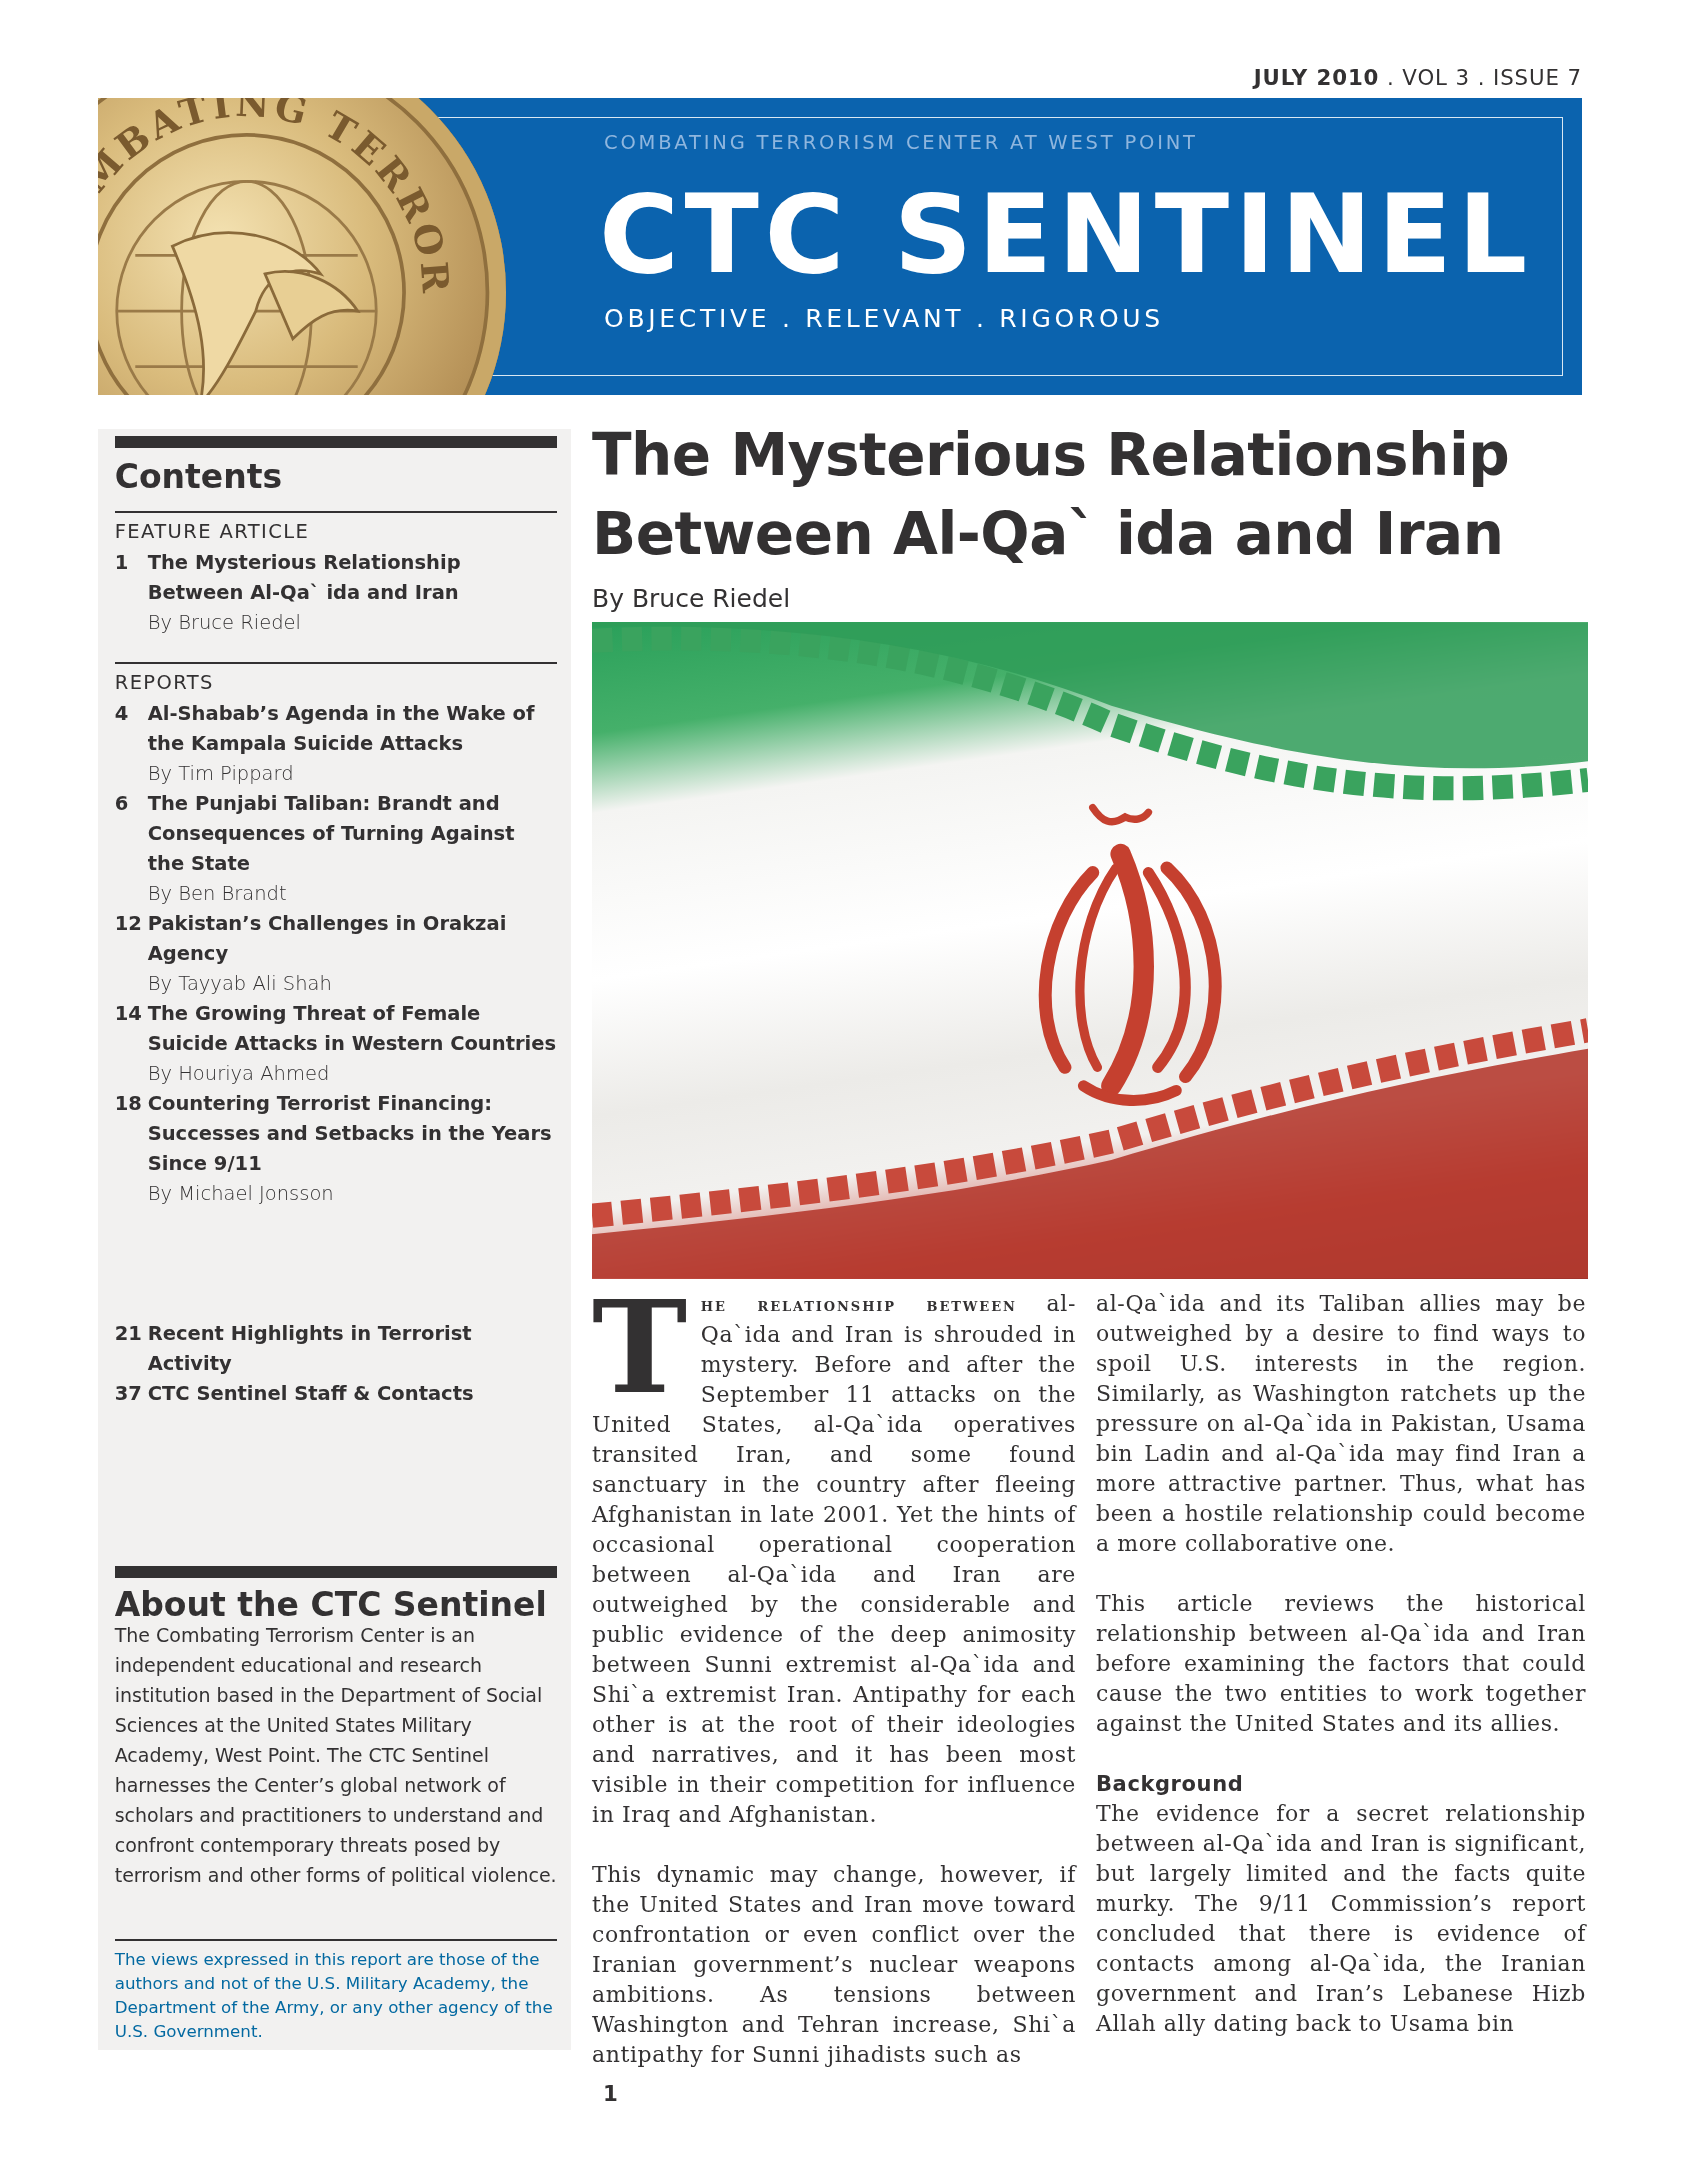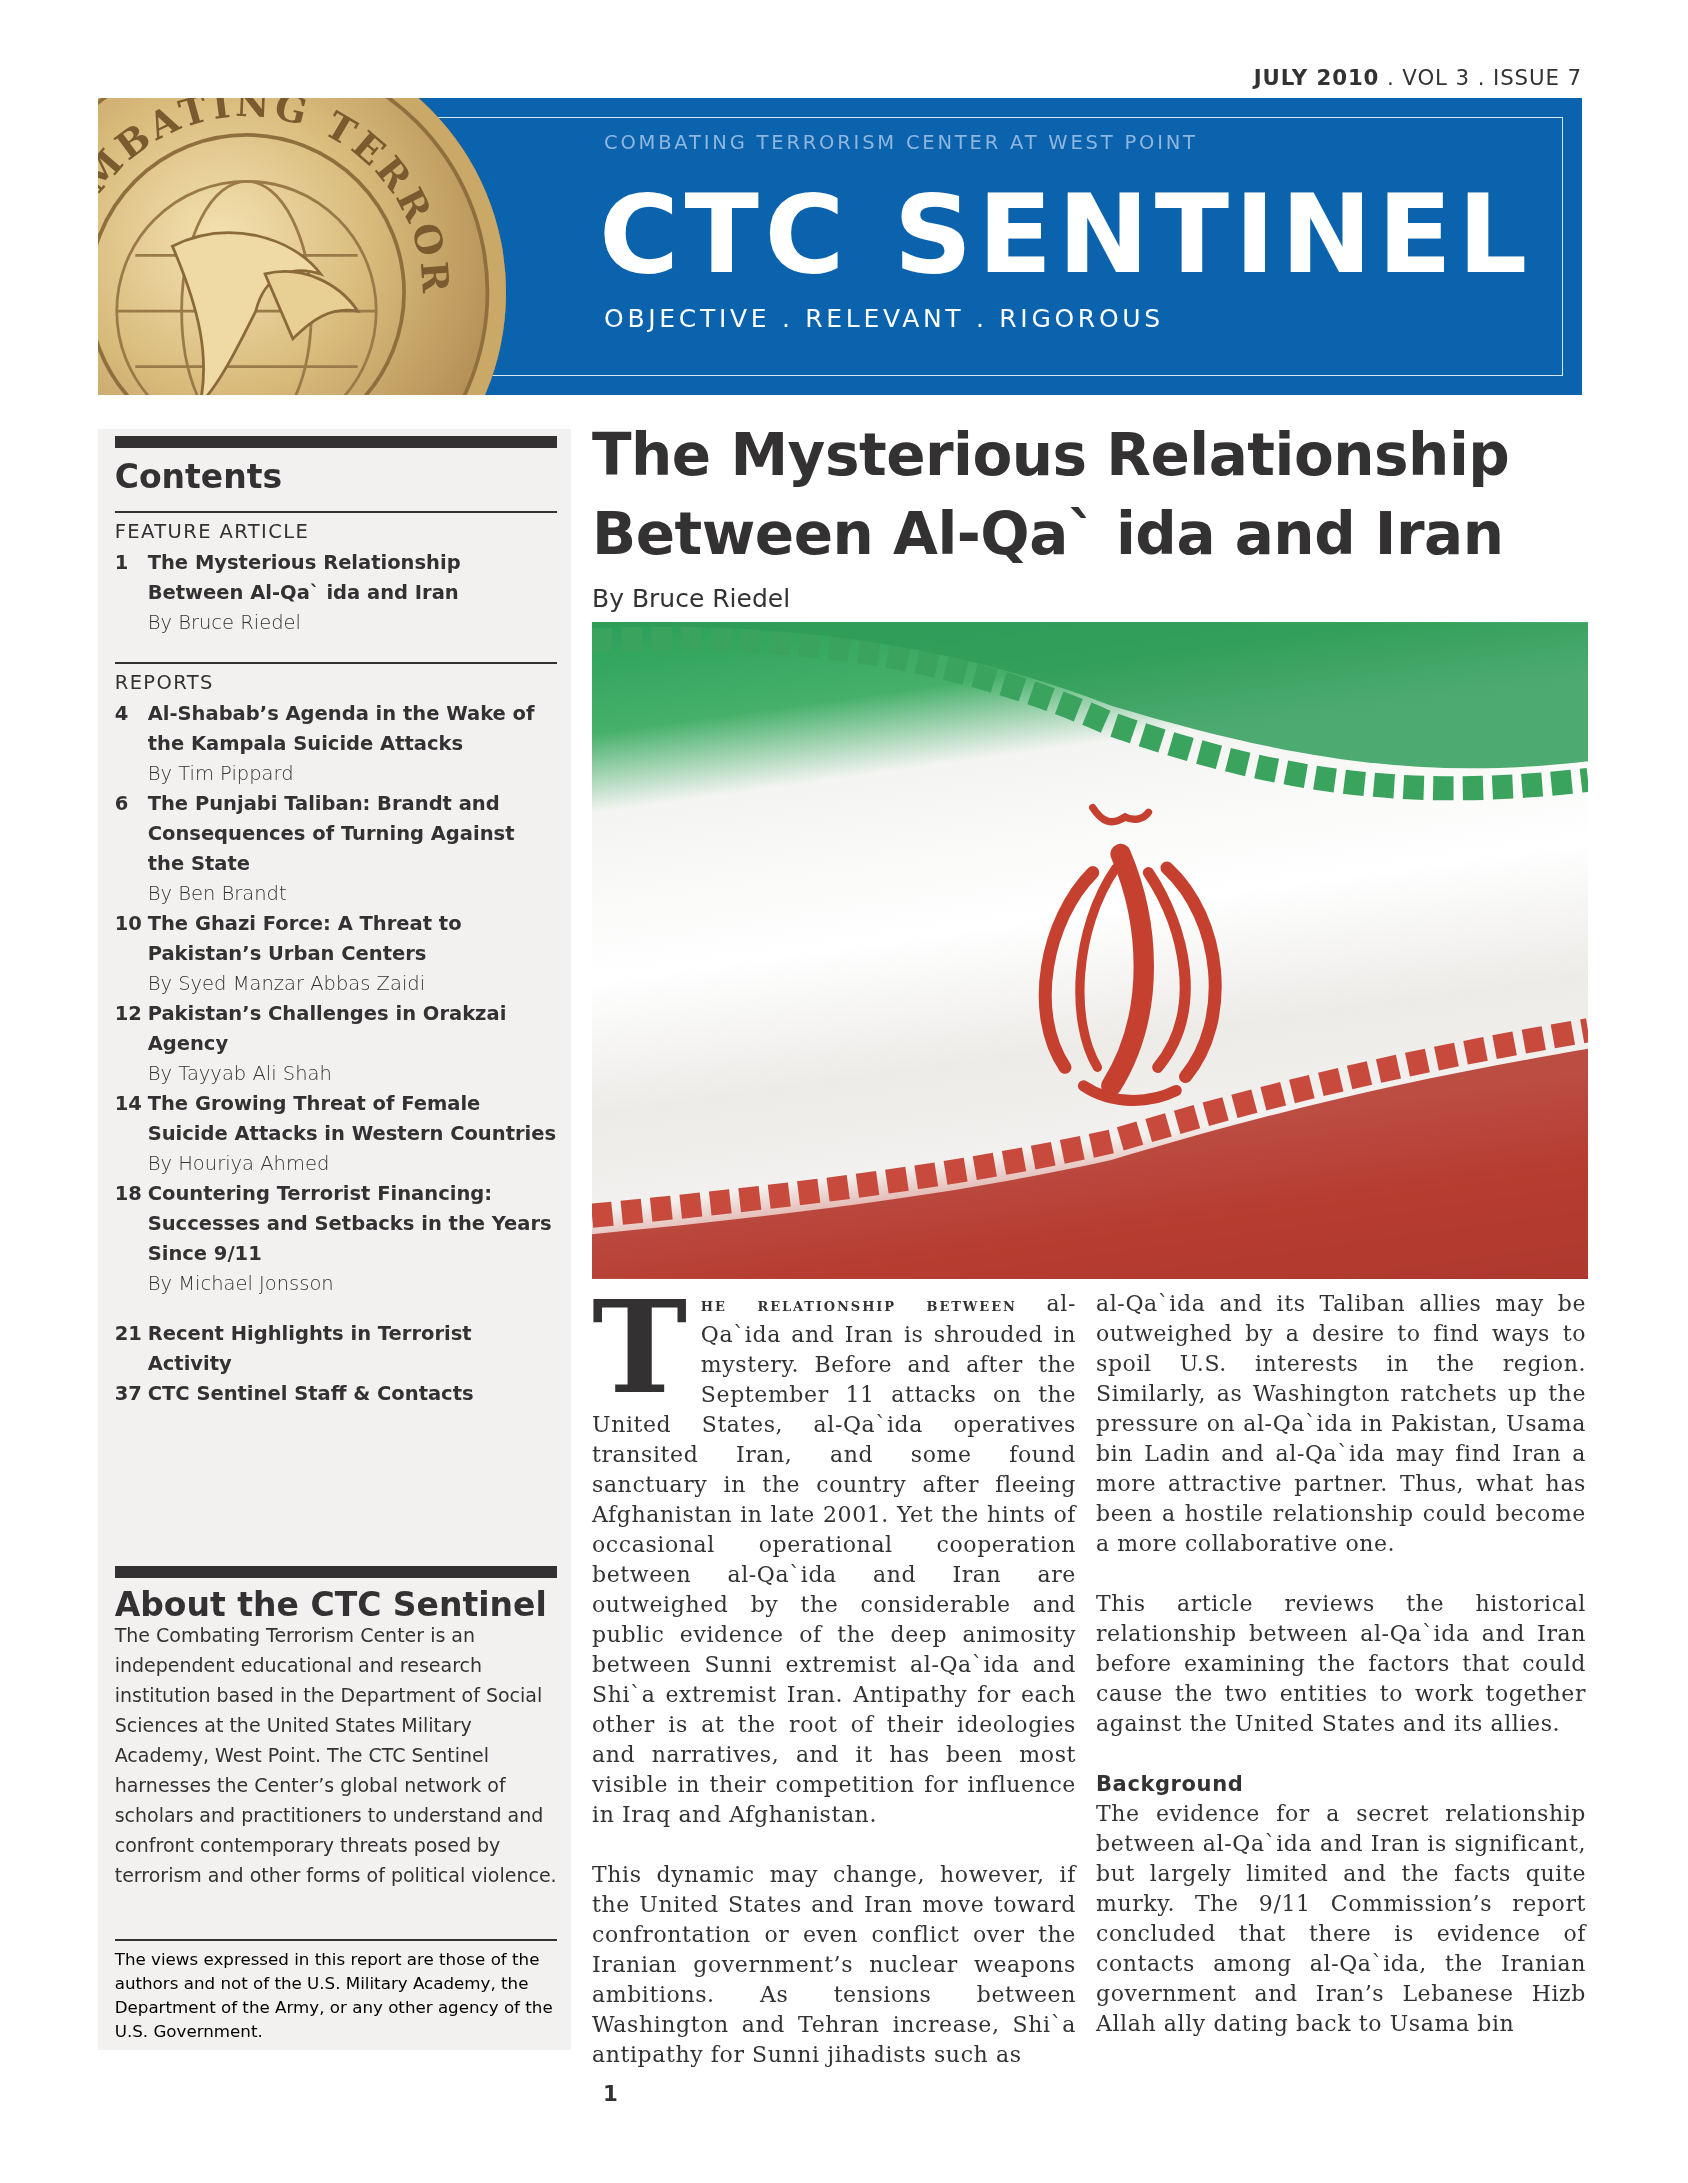--- a/index.html
+++ b/index.html
@@ -28,21 +28,21 @@
   .sb-rule { position: absolute; left: 16.7px; width: 442px; height: 1.9px; background: #333132; }
   .sb-heading { position: absolute; left: 16.7px; font-size: 33px; font-weight: 700; color: #333132; }
   .sb-section { position: absolute; left: 16.7px; font-size: 19.5px; letter-spacing: 1.4px; color: #333132; }
   .toc { position: absolute; left: 16.7px; width: 442px; }
   .toc-item { display: flex; font-size: 19.5px; line-height: 30px; }
   .toc-num { width: 33px; flex: 0 0 33px; font-weight: 700; }
   .toc-body { flex: 1; }
   .toc-title { font-weight: 700; display: block; }
   .toc-author { font-weight: 300; display: block; color: #333132; }
   .about-text { position: absolute; left: 16.7px; width: 445px; font-size: 19px; line-height: 30px; color: #333132; }
-  .disclaimer { position: absolute; left: 16.7px; width: 445px; font-size: 16.7px; line-height: 24px; color: #000000; }
+  .disclaimer { position: absolute; left: 16.7px; width: 445px; font-size: 16.7px; line-height: 24px; color: #0369a1; }
 
   
   .art-title { position: absolute; left: 592px; top: 416px; width: 983px; font-size: 58px; line-height: 79px; font-weight: 700; color: #333132; letter-spacing: -0.5px; }
   .art-byline { position: absolute; left: 592px; top: 584px; font-size: 25px; color: #333132; }
   .flag { position: absolute; left: 592px; top: 622px; width: 996px; height: 657px; overflow: hidden;
           background: linear-gradient(172deg, #2aa05a 0%, #45b06a 14%, #f4f4f2 24%, #ffffff 45%, #ecebe8 62%, #f2f1ef 74%, #c8463a 86%, #7a2a24 100%); }
   .flag svg { position: absolute; left: 0; top: 0; }
 
   .col { position: absolute; font-size: 22px; line-height: 30px; text-align: justify; color: #333132; letter-spacing: 0.6px; }
   .col p { margin: 0 0 30px 0; }
@@ -119,27 +119,20 @@
       </span>
     </div>
     <div class="toc-item">
       <span class="toc-num">6</span>
       <span class="toc-body">
         <span class="toc-title">The Punjabi Taliban: Brandt and Consequences of Turning Against the State</span>
         <span class="toc-author">By Ben Brandt</span>
       </span>
     </div>
     <div class="toc-item">
-      <span class="toc-num">10</span>
-      <span class="toc-body">
-        <span class="toc-title">The Ghazi Force: A Threat to Pakistan’s Urban Centers</span>
-        <span class="toc-author">By Syed Manzar Abbas Zaidi</span>
-      </span>
-    </div>
-    <div class="toc-item">
       <span class="toc-num">12</span>
       <span class="toc-body">
         <span class="toc-title">Pakistan’s Challenges in Orakzai Agency</span>
         <span class="toc-author">By Tayyab Ali Shah</span>
       </span>
     </div>
     <div class="toc-item">
       <span class="toc-num">14</span>
       <span class="toc-body">
         <span class="toc-title">The Growing Threat of Female Suicide Attacks in Western Countries</span>

